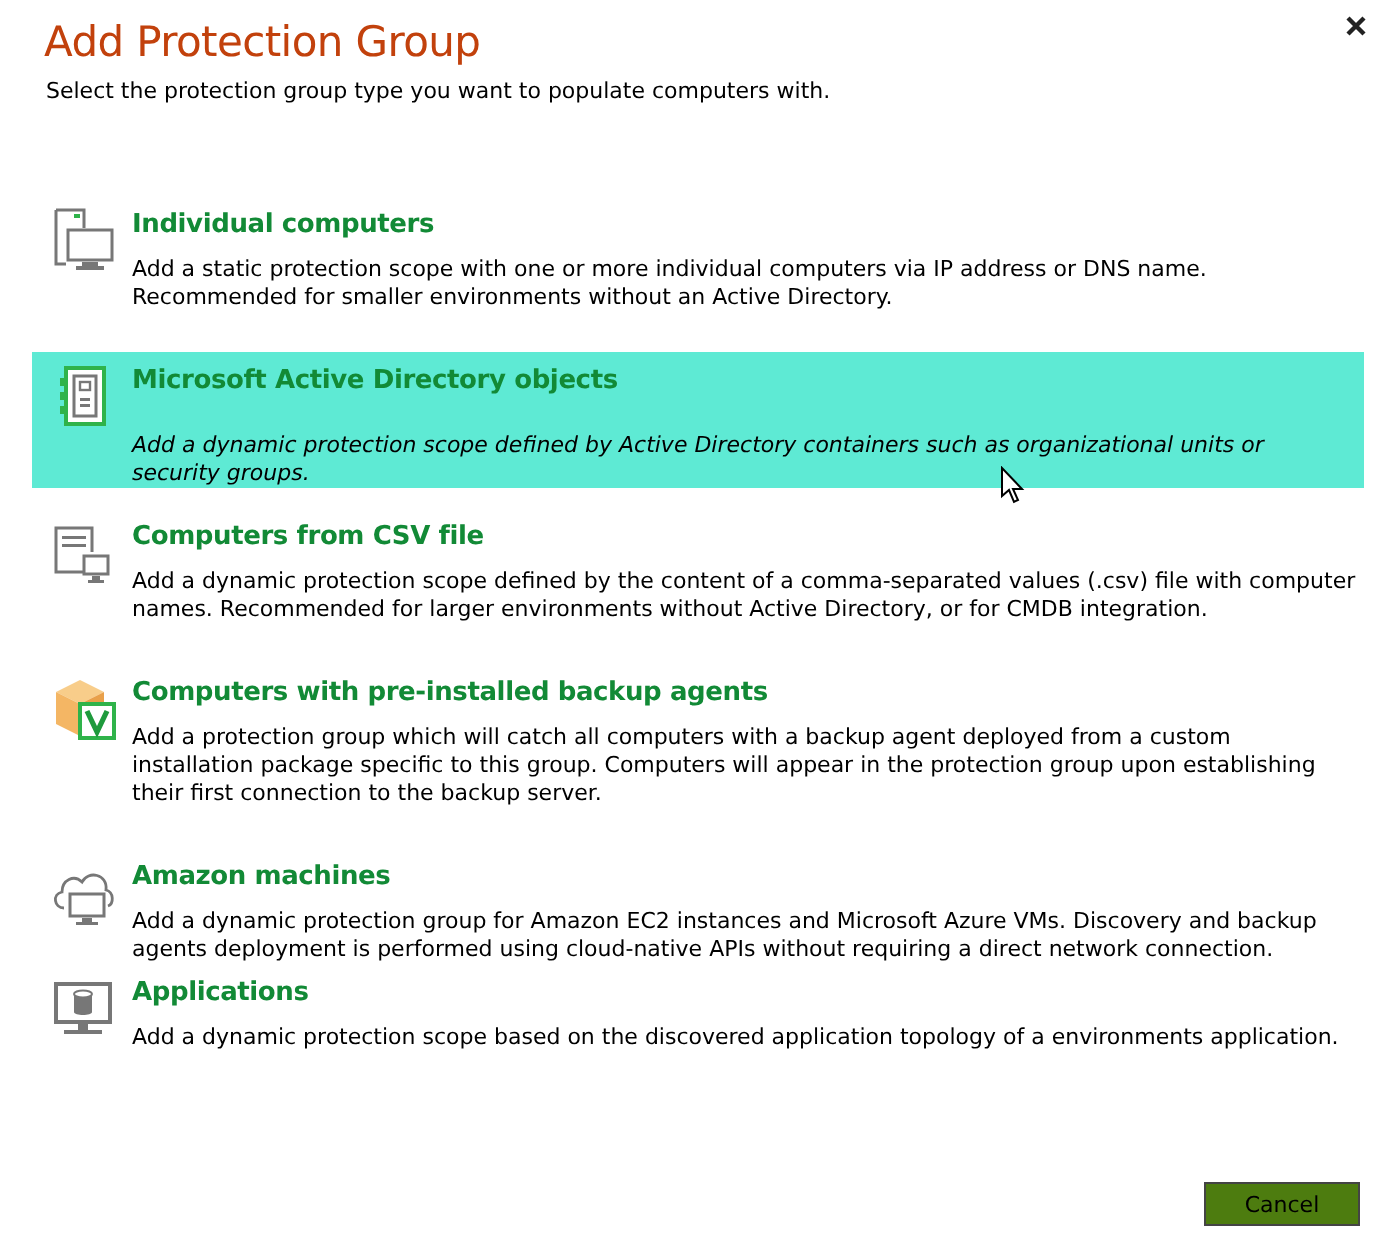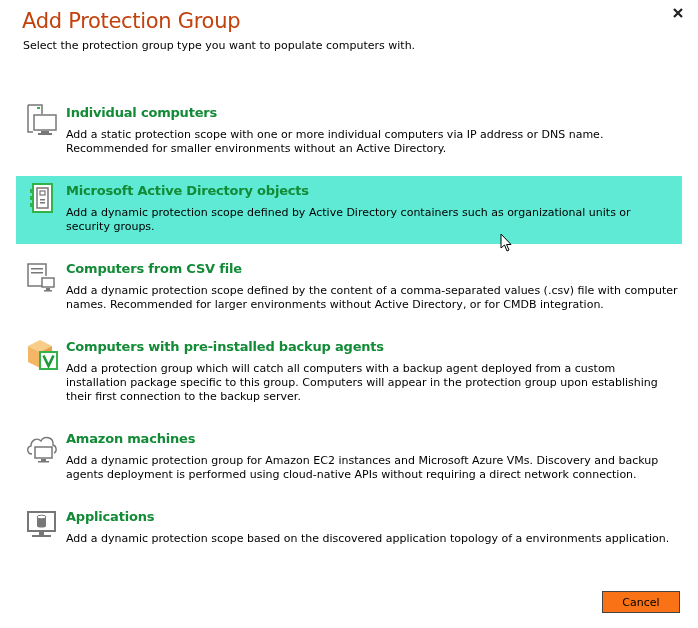--- a/index.html
+++ b/index.html
@@ -10,21 +10,21 @@
   .title { position: absolute; left: 22px; top: 9px; font-size: 21px; font-weight: normal; color: #c2410c; letter-spacing: -0.3px; }
   .subtitle { position: absolute; left: 23px; top: 39px; font-size: 11px; color: #000; }
   .close { position: absolute; left: 671px; top: 6px; width: 14px; height: 14px; cursor: pointer; }
   .option { position: absolute; left: 16px; width: 666px; cursor: pointer; }
   .option.selected { background: #5eead4; }
   .icon { position: absolute; left: 10px; width: 32px; height: 32px; }
   .opt-title { position: absolute; left: 50px; font-size: 13px; font-weight: bold; color: #128a36; letter-spacing: -0.2px; }
   .opt-desc { position: absolute; left: 50px; width: 612px; font-size: 11px; line-height: 14px; color: #000; }
   .cancel {
     position: absolute; left: 602px; top: 591px; width: 78px; height: 22px;
-    border: 1px solid #444; background: #f97316; font-size: 11px; color: #000;
+    border: 1px solid #444; background: #4d7c0f; font-size: 11px; color: #000;
     display: flex; align-items: center; justify-content: center; box-sizing: border-box; cursor: pointer;
     font-family: "DejaVu Sans", sans-serif;
   }
   .cursor { position: absolute; left: 500px; top: 233px; width: 14px; height: 20px; }
 </style>
 </head>
 <body>
 
 <div class="title">Add Protection Group</div>
 <div class="subtitle">Select the protection group type you want to populate computers with.</div>
@@ -51,21 +51,21 @@
     <rect x="7" y="2" width="19" height="28" fill="#fff" stroke="#2fb34a" stroke-width="2"></rect>
     <rect x="4" y="7" width="3" height="4" fill="#2fb34a"></rect>
     <rect x="4" y="14" width="3" height="4" fill="#2fb34a"></rect>
     <rect x="4" y="21" width="3" height="4" fill="#2fb34a"></rect>
     <rect x="11" y="6" width="11" height="20" fill="#fff" stroke="#777" stroke-width="1.5"></rect>
     <rect x="14" y="9" width="5" height="4" fill="none" stroke="#777" stroke-width="1.2"></rect>
     <rect x="14" y="17" width="5" height="1.5" fill="#777"></rect>
     <rect x="14" y="20" width="5" height="1.5" fill="#777"></rect>
   </svg>
   <div class="opt-title" style="top:7px;">Microsoft Active Directory objects</div>
-  <div class="opt-desc" style="top:30px;">Add a dynamic protection scope defined by Active Directory containers such as organizational units or security groups.</div>
+  <div class="opt-desc" style="top:40px;font-style:italic;">Add a dynamic protection scope defined by Active Directory containers such as organizational units or security groups.</div>
 </div>
 
 <div class="option" style="top:254px;height:64px;">
   <svg class="icon" style="top:8px;" viewBox="0 0 32 32">
     <path d="M18 24 H2 V2 H20 V14" fill="none" stroke="#777" stroke-width="1.5"></path>
     <rect x="5" y="6" width="12" height="1.5" fill="#777"></rect>
     <rect x="5" y="10" width="12" height="1.5" fill="#777"></rect>
     <rect x="16" y="16" width="12" height="9" fill="#fff" stroke="#777" stroke-width="1.5"></rect>
     <rect x="20" y="26" width="4" height="2" fill="#777"></rect>
     <rect x="18" y="28" width="8" height="1.5" fill="#777"></rect>
@@ -90,21 +90,21 @@
   <svg class="icon" style="top:8px;" viewBox="0 0 32 32">
     <path d="M6 22 C1 22 0 15 5 14 C5 8 11 5 15 9 C18 3 28 5 27 13 C31 14 31 20 28 21" fill="none" stroke="#777" stroke-width="1.4"></path>
     <rect x="9" y="15" width="17" height="11" fill="#fff" stroke="#777" stroke-width="1.5"></rect>
     <rect x="15" y="27" width="5" height="2" fill="#777"></rect>
     <rect x="12" y="29" width="11" height="1.5" fill="#777"></rect>
   </svg>
   <div class="opt-title" style="top:7px;">Amazon machines</div>
   <div class="opt-desc" style="top:30px;">Add a dynamic protection group for Amazon EC2 instances and Microsoft Azure VMs. Discovery and backup agents deployment is performed using cloud-native APIs without requiring a direct network connection.</div>
 </div>
 
-<div class="option" style="top:502px;height:52px;">
+<div class="option" style="top:482px;height:52px;">
   <svg class="icon" style="top:8px;" viewBox="0 0 32 32">
     <rect x="2" y="2" width="27" height="19" fill="#fff" stroke="#777" stroke-width="2"></rect>
     <path d="M11 7 V16 C11 18 20 18 20 16 V7" fill="#777"></path>
     <ellipse cx="15.5" cy="7" rx="4.5" ry="1.8" fill="#fff" stroke="#777" stroke-width="1"></ellipse>
     <rect x="13" y="22" width="5" height="3" fill="#777"></rect>
     <rect x="6" y="25" width="19" height="2" fill="#777"></rect>
   </svg>
   <div class="opt-title" style="top:7px;">Applications</div>
   <div class="opt-desc" style="top:30px;">Add a dynamic protection scope based on the discovered application topology of a environments application.</div>
 </div>

